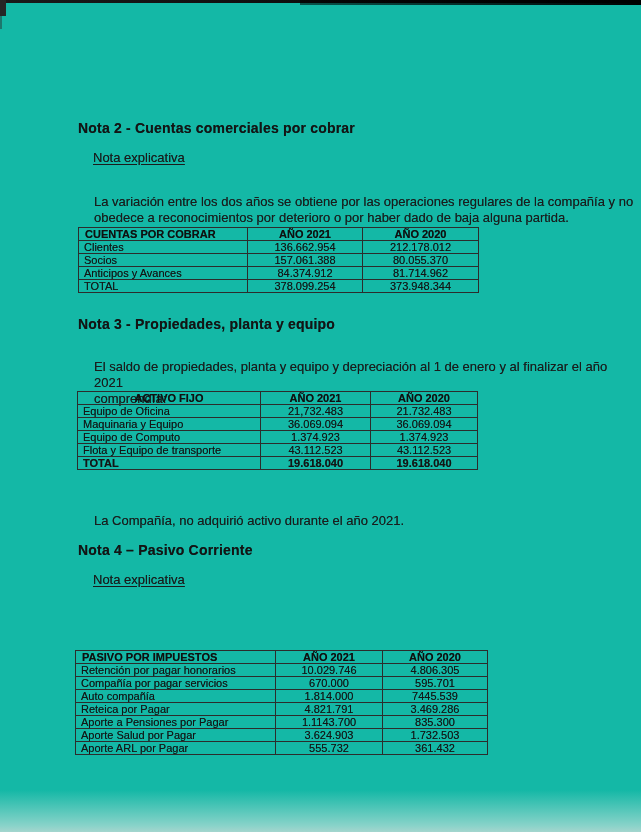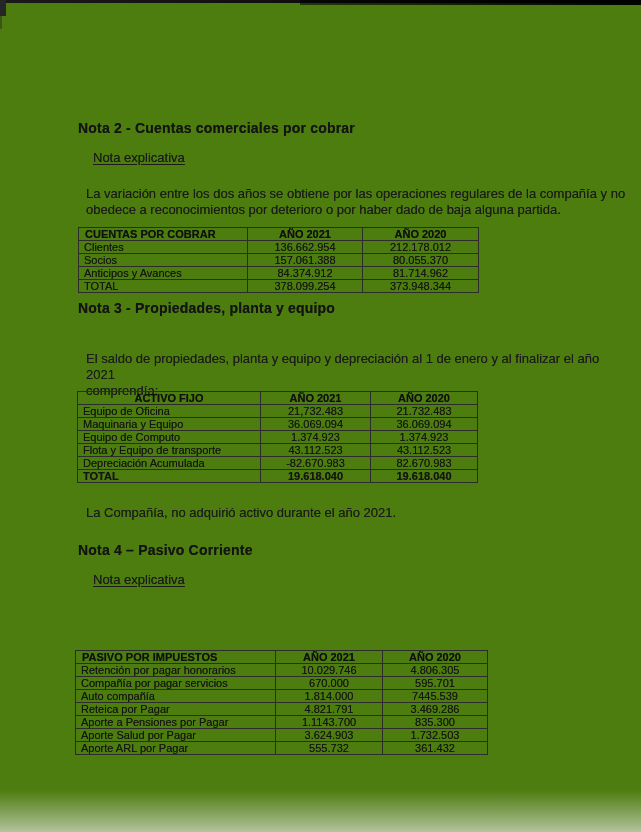--- a/index.html
+++ b/index.html
@@ -1,21 +1,21 @@
 <!DOCTYPE html>
 <html><head>
 <meta charset="utf-8">
 <style>
   html, body { margin: 0; padding: 0; background: #e8e8e8; }
   .page {
     position: relative;
     width: 641px;
     height: 832px;
     margin: 0 auto;
-    background: #4d7c0f;
+    background: #14b8a6;
     overflow: hidden;
     font-family: "Liberation Sans", "DejaVu Sans", sans-serif;
     color: #1b1b1b;
     text-shadow: 0 0 0.4px rgba(0,0,0,0.55);
   }
 
   
   .scan-top-edge {
     position: absolute; top: 0; left: 0; width: 641px; height: 3px;
     background: linear-gradient(to right, #1a1a1a, #0c0c0c 55%, #000);
@@ -39,21 +39,21 @@
 
   .note-title {
     position: absolute; left: 78px; margin: 0;
     font-size: 14px; font-weight: 700; letter-spacing: 0.2px; color: #141414;
   }
   .note-sub {
     position: absolute; left: 78px;
     font-size: 13px; text-decoration: underline; text-underline-offset: 2px; margin-left: 15px;
   }
   .para {
-    position: absolute; left: 78px; margin: 8px;
+    position: absolute; left: 78px; margin: 16px;
     font-size: 13px; line-height: 16px; white-space: pre-line; color: #1c1c1c;
   }
   .para.loose { line-height: 19px; }
 
   table.doc-table {
     position: absolute;
     border-collapse: collapse;
     table-layout: fixed;
     font-size: 11px;
     color: #151515;
@@ -118,21 +118,21 @@
           <td>81.714.962</td>
         </tr>
         <tr>
           <td>TOTAL</td>
           <td>378.099.254</td>
           <td>373.948.344</td>
         </tr>
       </tbody>
   </table>
 
-  <h2 class="note-title" style="top:300px">Nota 3 - Propiedades, planta y equipo</h2>
+  <h2 class="note-title" style="top:316px">Nota 3 - Propiedades, planta y equipo</h2>
   <p class="para" style="top:343px; width:545px">El saldo de propiedades, planta y equipo y depreciación al 1 de enero y al finalizar el año 2021
 comprendía:</p>
 
   <table class="doc-table" style="top:391px; left:77px">
     <colgroup>
         <col style="width:183px">
         <col style="width:110px">
         <col style="width:107px">
       </colgroup>
     <thead>
@@ -156,25 +156,20 @@
         <tr>
           <td>Equipo de Computo</td>
           <td>1.374.923</td>
           <td>1.374.923</td>
         </tr>
         <tr>
           <td>Flota y Equipo de transporte</td>
           <td>43.112.523</td>
           <td>43.112.523</td>
         </tr>
-        <tr>
-          <td>Depreciación Acumulada</td>
-          <td>-82.670.983</td>
-          <td>82.670.983</td>
-        </tr>
         <tr class="bold-row">
           <td>TOTAL</td>
           <td>19.618.040</td>
           <td>19.618.040</td>
         </tr>
       </tbody>
   </table>
 
   <p class="para" style="top:497px; width:545px">La Compañía, no adquirió activo durante el año 2021.</p>
 

